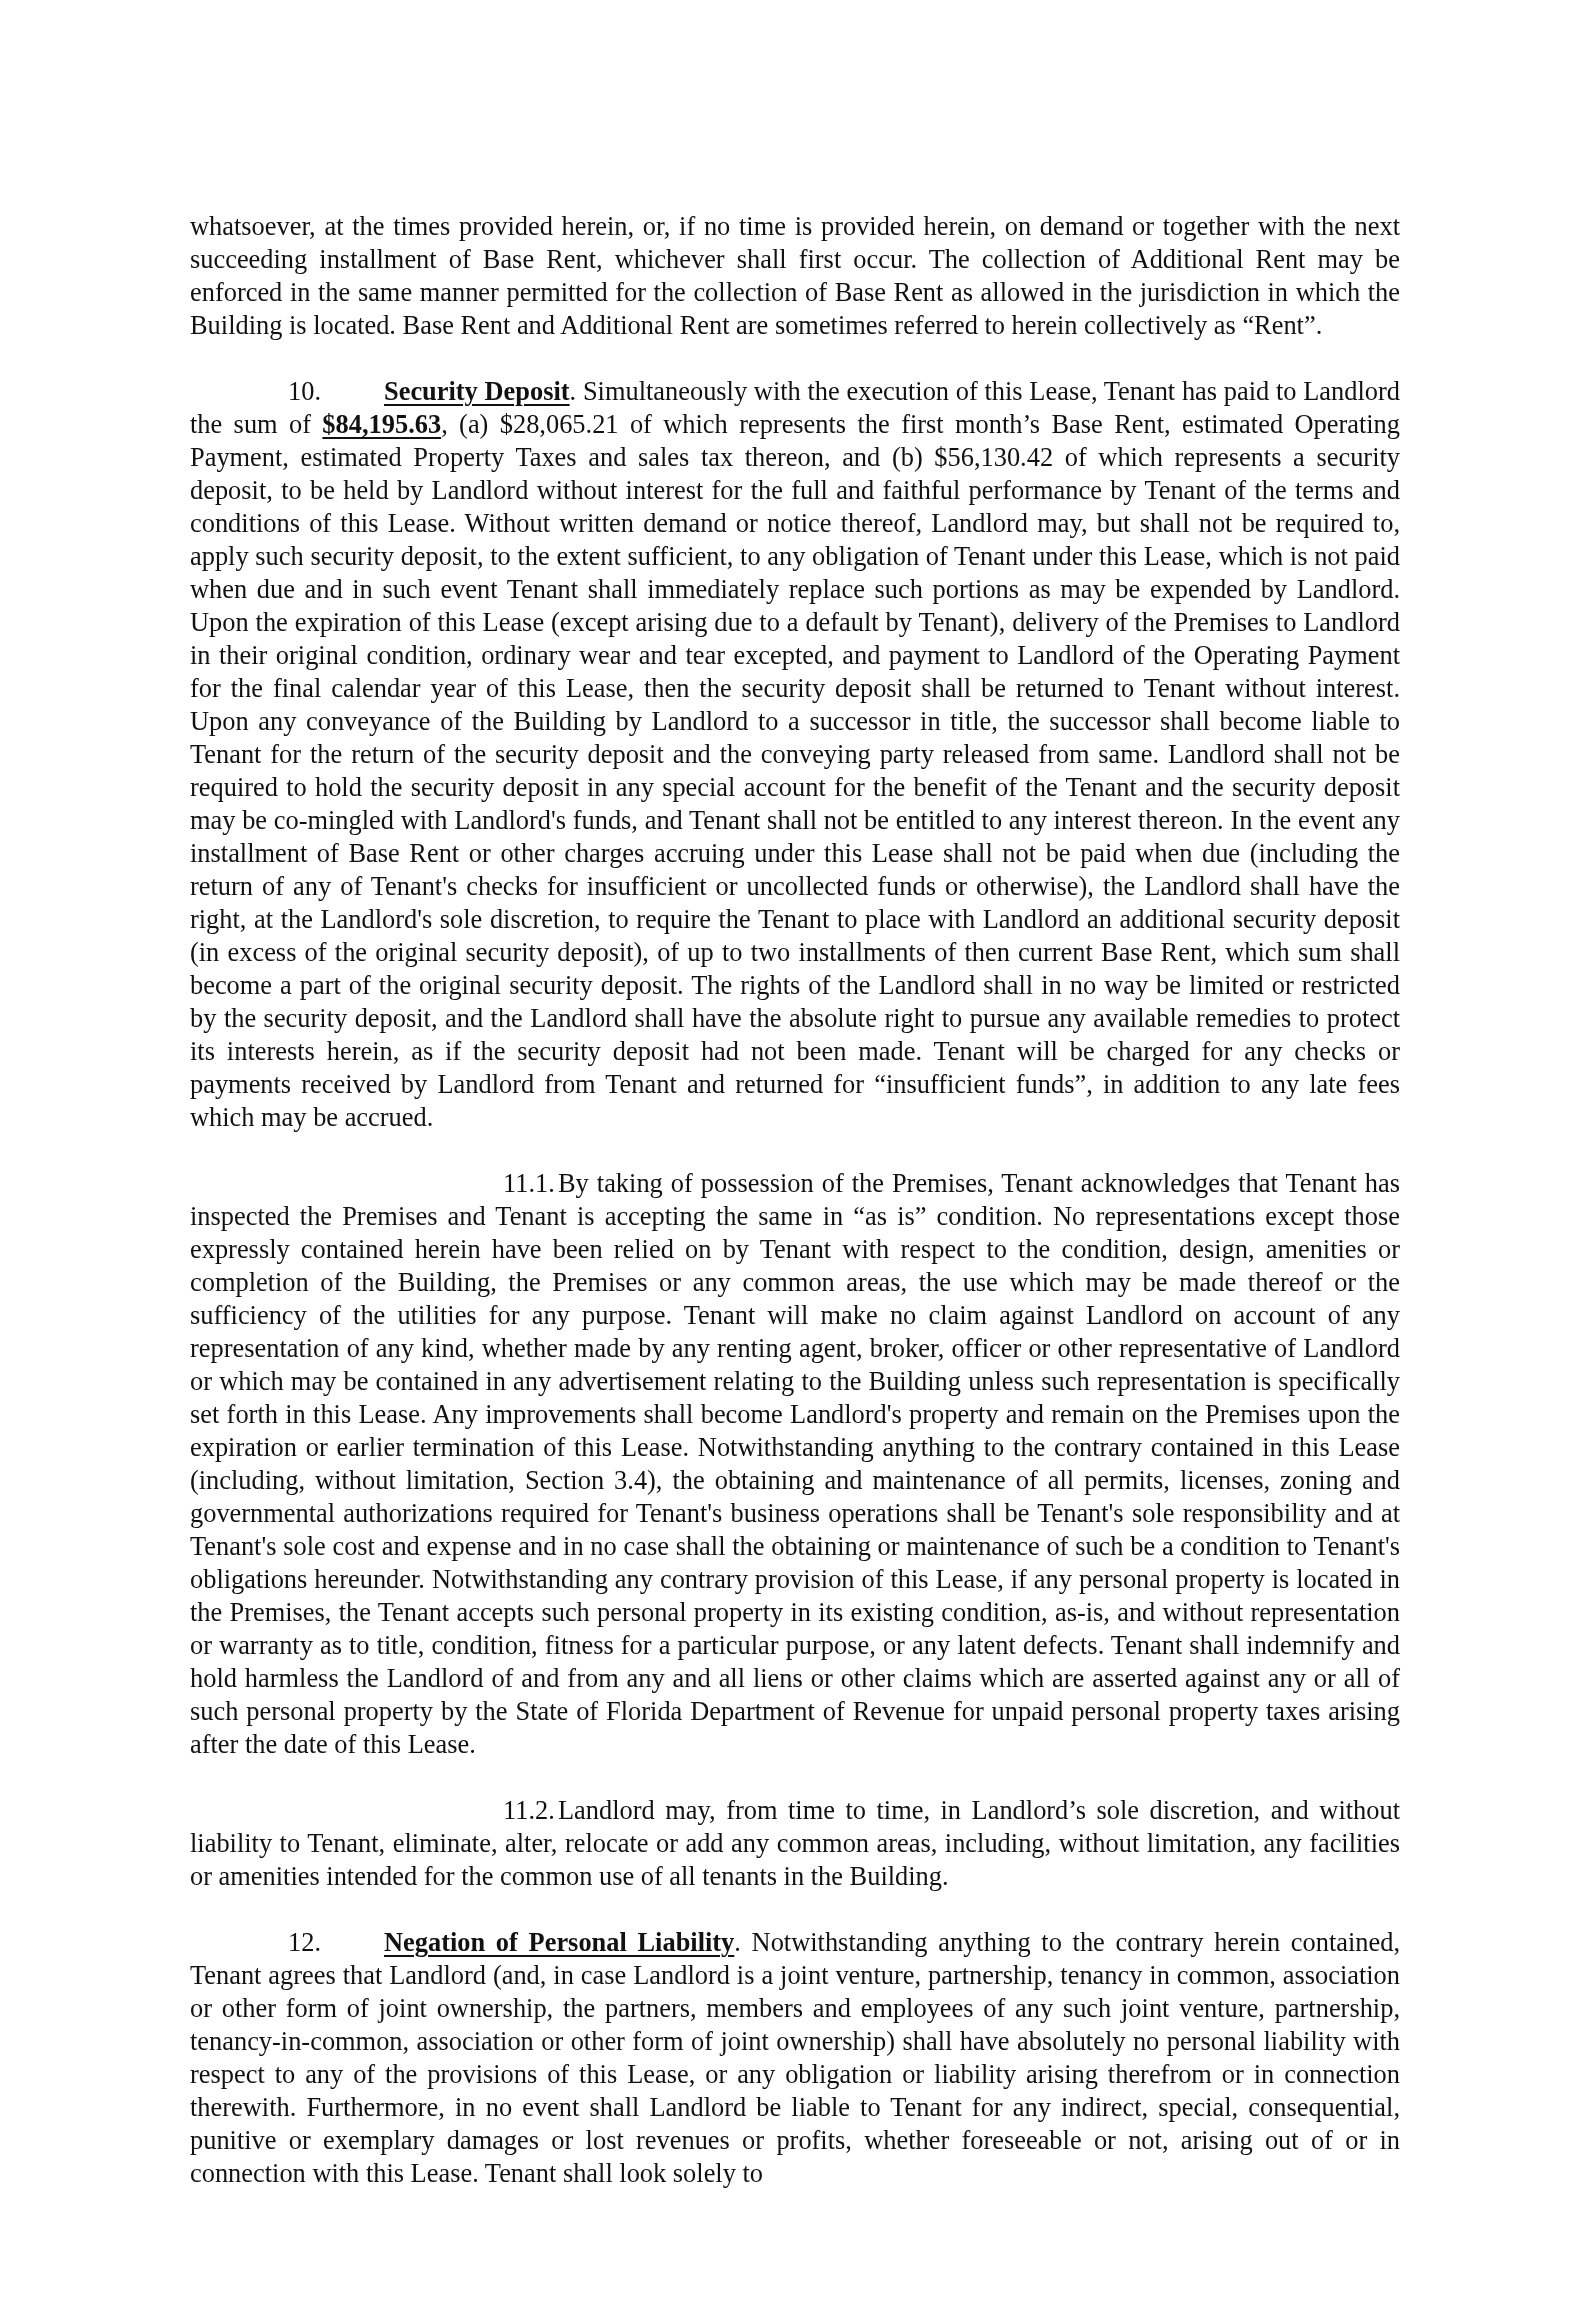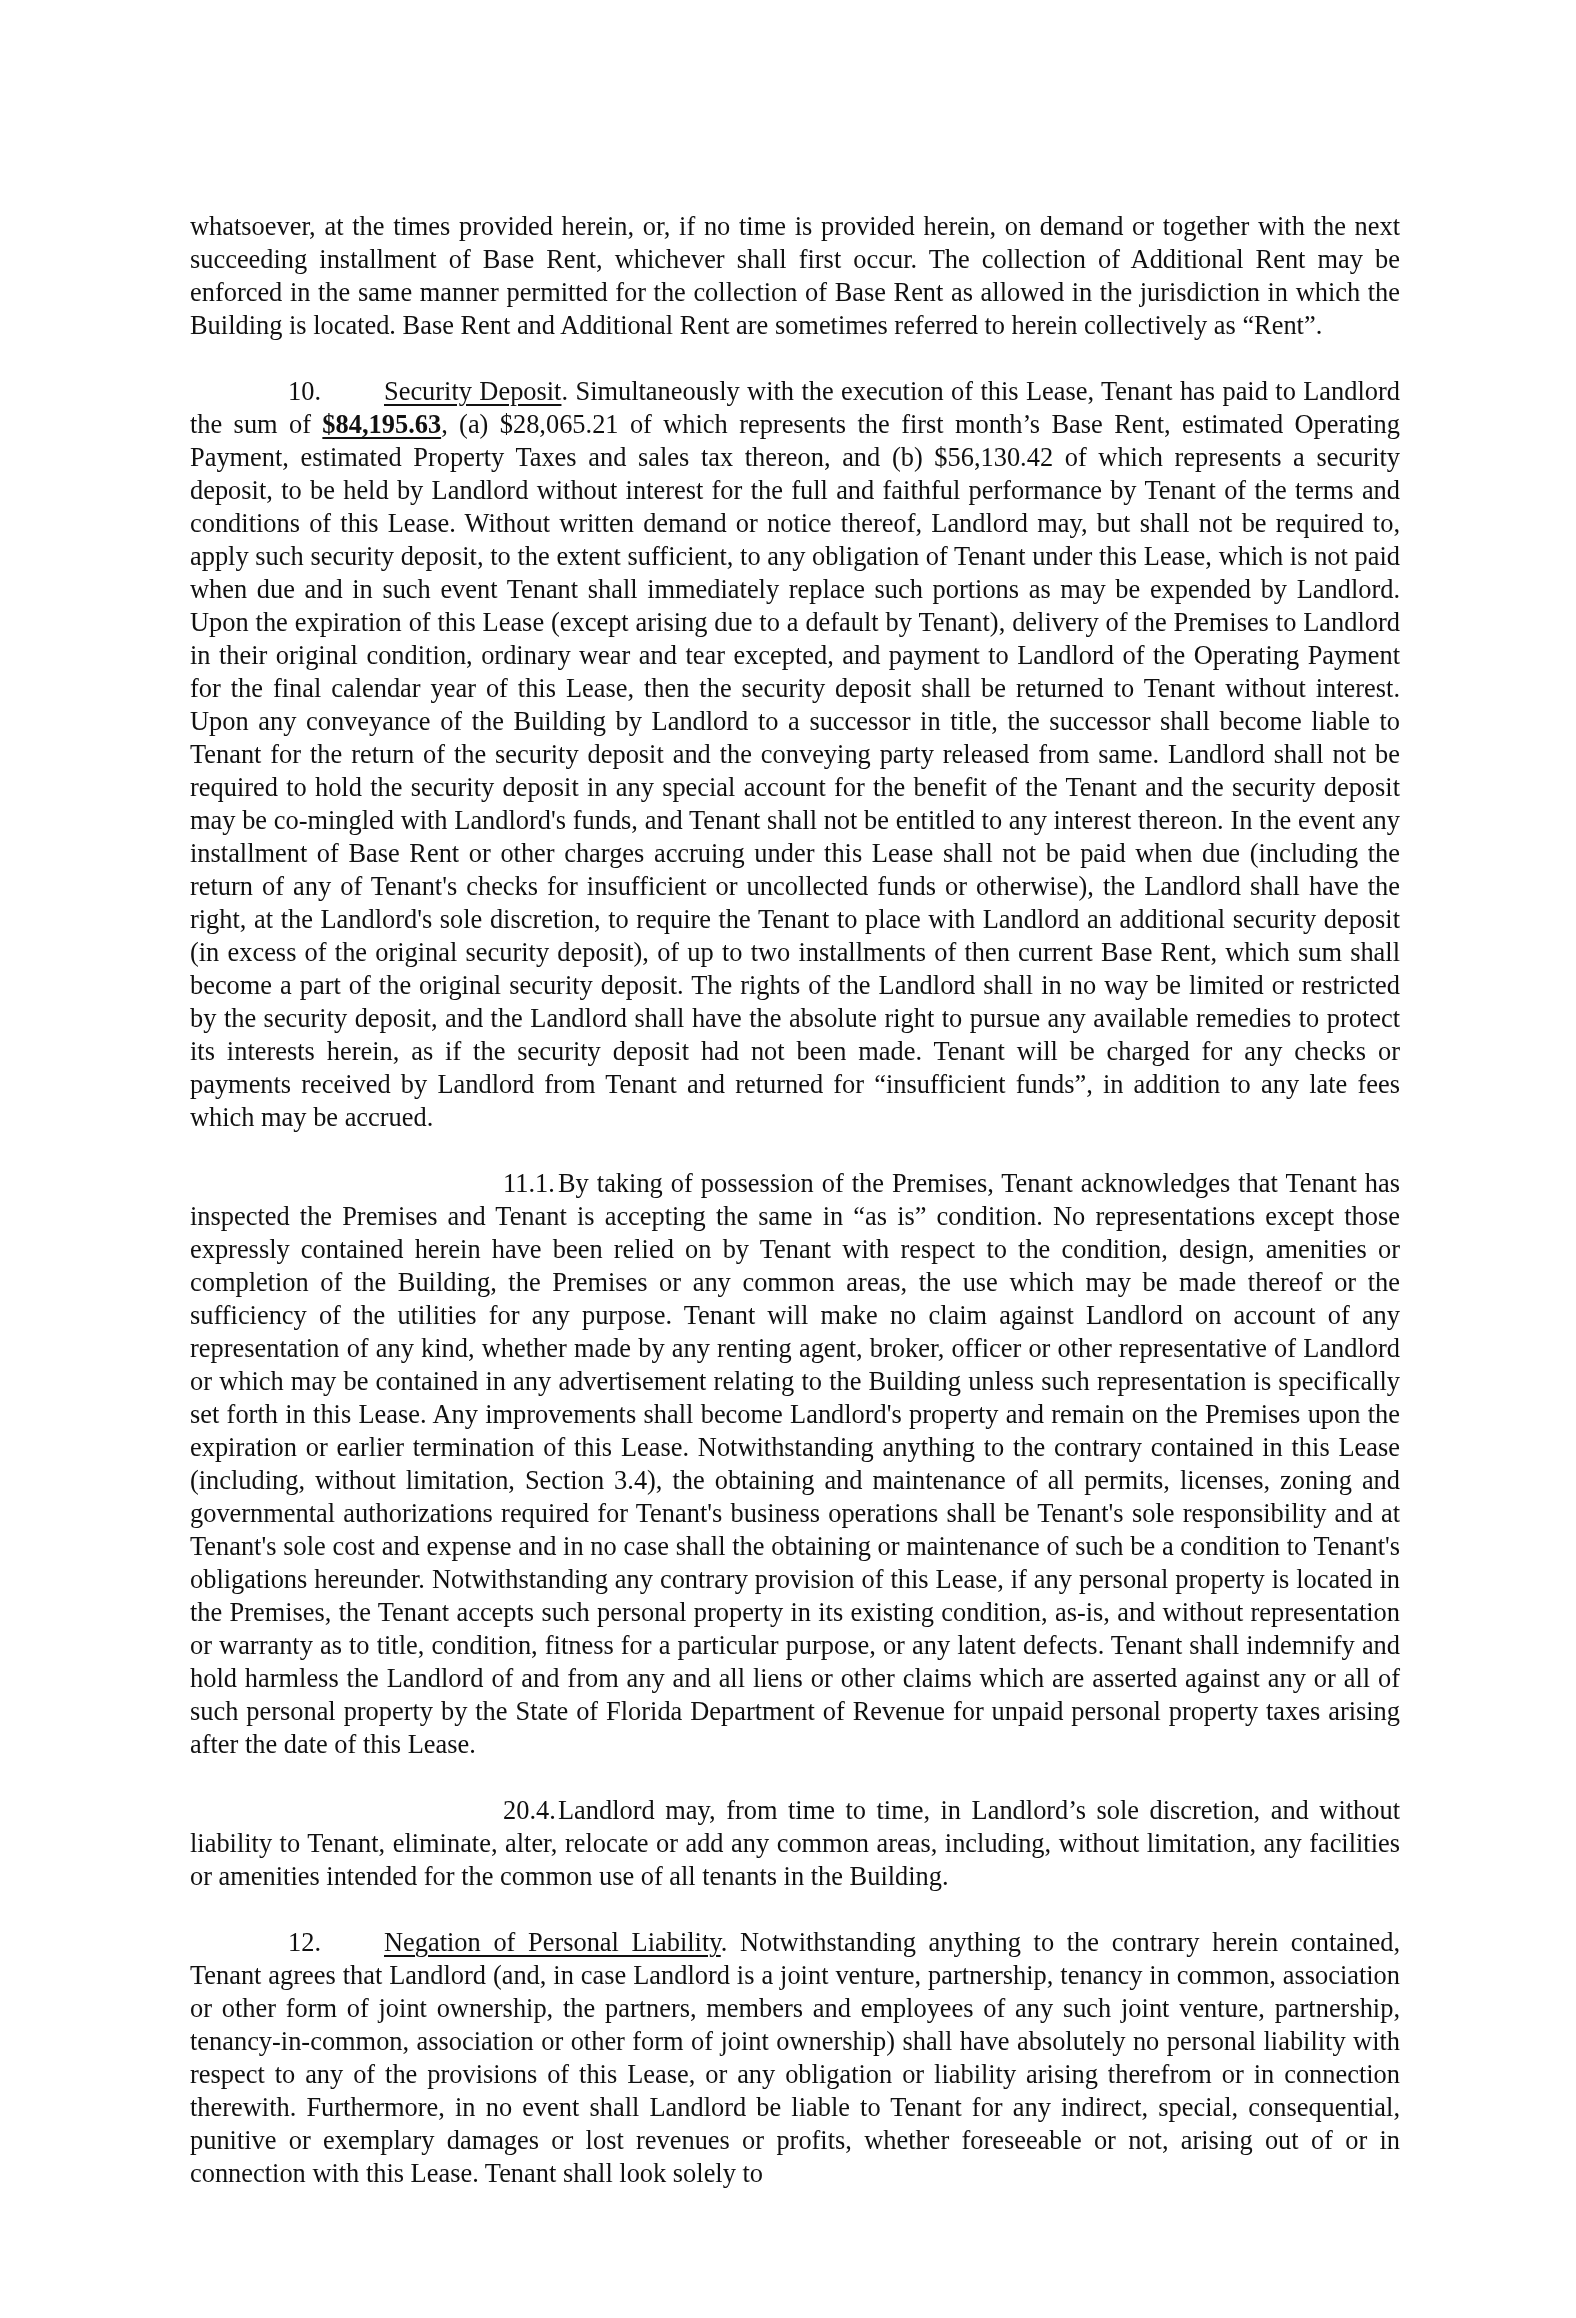--- a/index.html
+++ b/index.html
@@ -42,21 +42,21 @@
       text-indent: 0;
     }
     .sec-num.n1 {
       width: 96px;
     }
     .sec-num.n2 {
       width: 55px;
       margin-left: 24px;
     }
     .sec-title {
-      font-weight: normal;
+      font-weight: bold;
       text-decoration: underline;
       text-decoration-thickness: 2.3px;
       text-underline-offset: 3.7px;
       margin-top: 48px;
     }
     .amount {
       font-weight: bold;
       text-decoration: underline;
       text-decoration-thickness: 2.3px;
       text-underline-offset: 3.7px;
@@ -73,18 +73,18 @@
 
 <div class="page">
 
   <p class="para first">whatsoever, at the times provided herein, or, if no time is provided herein, on demand or together with the next succeeding installment of Base Rent, whichever shall first occur. The collection of Additional Rent may be enforced in the same manner permitted for the collection of Base Rent as allowed in the jurisdiction in which the Building is located. Base Rent and Additional Rent are sometimes referred to herein collectively as “Rent”.</p>
 
   <p class="para indent-1"><span class="sec-num n1">10.</span><span class="sec-title">Security Deposit</span><span>.</span><span> Simultaneously with the execution of this Lease, Tenant has paid to Landlord the sum of </span><span class="amount">$84,195.63</span><span>, (a) $28,065.21 of which represents the first month’s Base Rent, estimated Operating Payment, estimated Property Taxes and sales tax thereon, and (b) $56,130.42 of which represents a security deposit, to be held by Landlord without interest for the full and faithful performance by Tenant of the terms and conditions of this Lease. Without written demand or notice thereof, Landlord may, but shall not be required to, apply such security deposit, to the extent sufficient, to any obligation of Tenant under this Lease, which is not paid when due and in such event Tenant shall immediately replace such portions as may be expended by Landlord. Upon the expiration of this Lease (except arising due to a default by Tenant), delivery of the Premises to Landlord in their original condition, ordinary wear and tear excepted, and payment to Landlord of the Operating Payment for the final calendar year of this Lease, then the security deposit shall be returned to Tenant without interest. Upon any conveyance of the Building by Landlord to a successor in title, the successor shall become liable to Tenant for the return of the security deposit and the conveying party released from same. Landlord shall not be required to hold the security deposit in any special account for the benefit of the Tenant and the security deposit may be co-mingled with Landlord's funds, and Tenant shall not be entitled to any interest thereon. In the event any installment of Base Rent or other charges accruing under this Lease shall not be paid when due (including the return of any of Tenant's checks for insufficient or uncollected funds or otherwise), the Landlord shall have the right, at the Landlord's sole discretion, to require the Tenant to place with Landlord an additional security deposit (in excess of the original security deposit), of up to two installments of then current Base Rent, which sum shall become a part of the original security deposit. The rights of the Landlord shall in no way be limited or restricted by the security deposit, and the Landlord shall have the absolute right to pursue any available remedies to protect its interests herein, as if the security deposit had not been made. Tenant will be charged for any checks or payments received by Landlord from Tenant and returned for “insufficient funds”, in addition to any late fees which may be accrued.</span></p>
 
 
   <p class="para indent-2"><span class="sec-num n2">11.1.</span><span>By taking of possession of the Premises, Tenant acknowledges that Tenant has inspected the Premises and Tenant is accepting the same in “as is” condition. No representations except those expressly contained herein have been relied on by Tenant with respect to the condition, design, amenities or completion of the Building, the Premises or any common areas, the use which may be made thereof or the sufficiency of the utilities for any purpose. Tenant will make no claim against Landlord on account of any representation of any kind, whether made by any renting agent, broker, officer or other representative of Landlord or which may be contained in any advertisement relating to the Building unless such representation is specifically set forth in this Lease. Any improvements shall become Landlord's property and remain on the Premises upon the expiration or earlier termination of this Lease. Notwithstanding anything to the contrary contained in this Lease (including, without limitation, Section 3.4), the obtaining and maintenance of all permits, licenses, zoning and governmental authorizations required for Tenant's business operations shall be Tenant's sole responsibility and at Tenant's sole cost and expense and in no case shall the obtaining or maintenance of such be a condition to Tenant's obligations hereunder. Notwithstanding any contrary provision of this Lease, if any personal property is located in the Premises, the Tenant accepts such personal property in its existing condition, as-is, and without representation or warranty as to title, condition, fitness for a particular purpose, or any latent defects. Tenant shall indemnify and hold harmless the Landlord of and from any and all liens or other claims which are asserted against any or all of such personal property by the State of Florida Department of Revenue for unpaid personal property taxes arising after the date of this Lease.</span></p>
 
-  <p class="para indent-2"><span class="sec-num n2">20.4.</span><span>Landlord may, from time to time, in Landlord’s sole discretion, and without liability to Tenant, eliminate, alter, relocate or add any common areas, including, without limitation, any facilities or amenities intended for the common use of all tenants in the Building.</span></p>
+  <p class="para indent-2"><span class="sec-num n2">11.2.</span><span>Landlord may, from time to time, in Landlord’s sole discretion, and without liability to Tenant, eliminate, alter, relocate or add any common areas, including, without limitation, any facilities or amenities intended for the common use of all tenants in the Building.</span></p>
 
   <p class="para indent-1" style="margin-bottom:0;"><span class="sec-num n1">12.</span><span class="sec-title">Negation of Personal Liability</span><span>.</span><span> Notwithstanding anything to the contrary herein contained, Tenant agrees that Landlord (and, in case Landlord is a joint venture, partnership, tenancy in common, association or other form of joint ownership, the partners, members and employees of any such joint venture, partnership, tenancy-in-common, association or other form of joint ownership) shall have absolutely no personal liability with respect to any of the provisions of this Lease, or any obligation or liability arising therefrom or in connection therewith. Furthermore, in no event shall Landlord be liable to Tenant for any indirect, special, consequential, punitive or exemplary damages or lost revenues or profits, whether foreseeable or not, arising out of or in connection with this Lease. Tenant shall look solely to</span></p>
 
 </div>
 
 
 </body></html>

